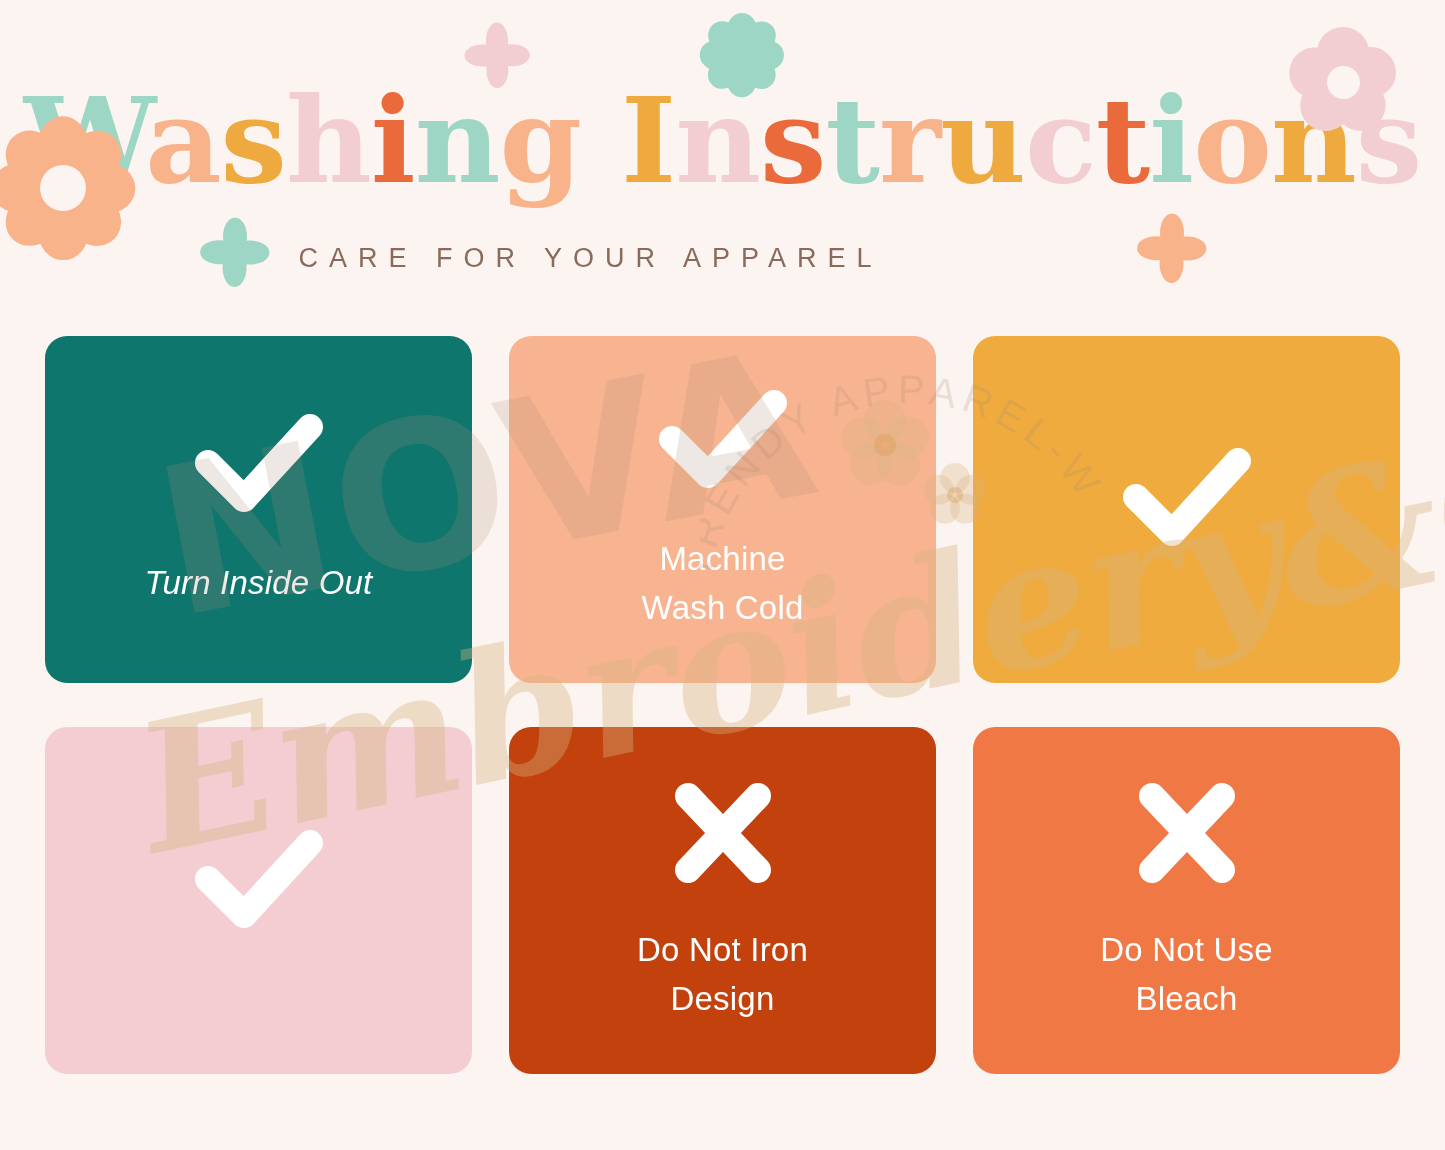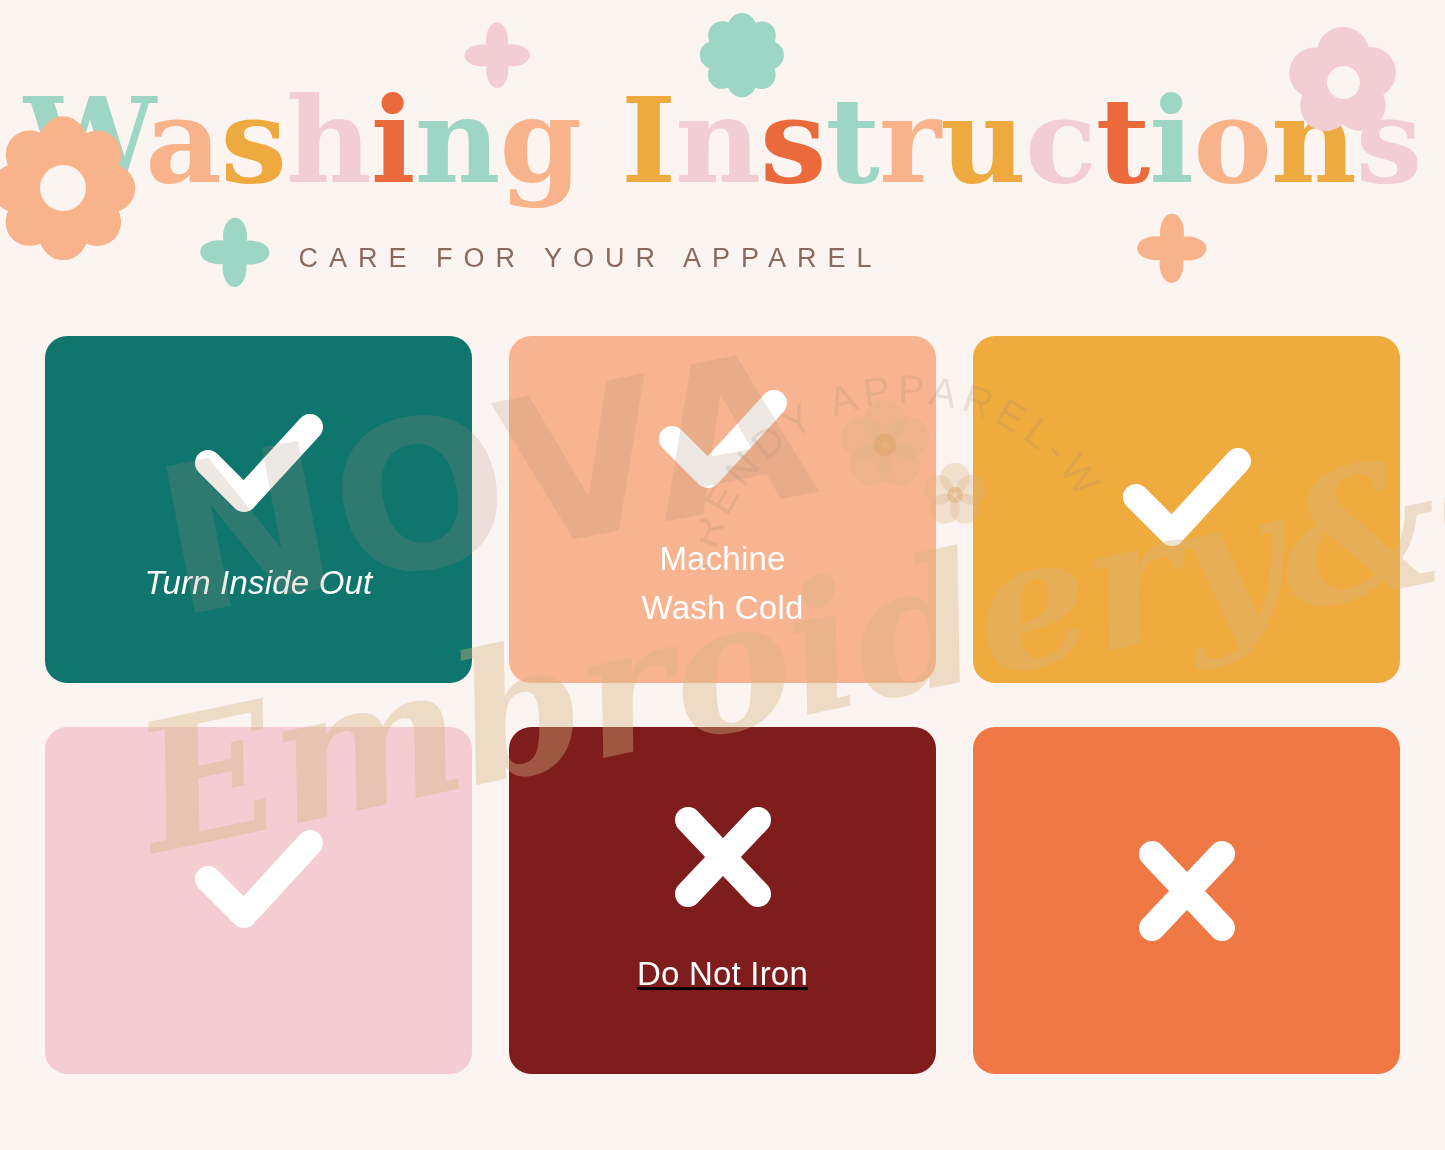--- a/index.html
+++ b/index.html
@@ -267,34 +267,35 @@
         </span>
       </div>
       <div class="card" style="background: rgb(243, 205, 209);">
         <span>
           <svg class="card-icon" viewBox="0 0 130 110">
             <path d="M14 52 L50 88 L116 16" fill="none" stroke="#ffffff" stroke-width="26" stroke-linecap="round" stroke-linejoin="round"></path>
           </svg>
         </span>
         <div class="card-label"></div>
       </div>
-      <div class="card" style="background: #7f1d1d; text-decoration: underline;">
+      <div class="card" style="background: #c2410c;">
         <span>
           <svg class="card-icon" viewBox="0 0 130 110">
             <path d="M30 18 L100 92 M100 18 L30 92" fill="none" stroke="#ffffff" stroke-width="26" stroke-linecap="round"></path>
           </svg>
         </span>
-        <div class="card-label"><span>Do Not Iron</span></div>
+        <div class="card-label"><span>Do Not Iron</span><span class="l2">Design</span></div>
       </div>
       <div class="card" style="background: rgb(240, 120, 69);">
         <span>
           <svg class="card-icon" viewBox="0 0 130 110">
             <path d="M30 18 L100 92 M100 18 L30 92" fill="none" stroke="#ffffff" stroke-width="26" stroke-linecap="round"></path>
           </svg>
         </span>
+        <div class="card-label"><span>Do Not Use</span><span class="l2">Bleach</span></div>
       </div>
     </div>
 
   <div class="watermark">
     <div class="wm-flower" style="left:840px; top:400px; width:90px; height:90px;">
       <span class="pet" style="width:42px;height:42px;margin:-21px 0 0 -21px;transform:translate(0,-24px)"></span>
       <span class="pet" style="width:42px;height:42px;margin:-21px 0 0 -21px;transform:rotate(72deg) translate(0,-24px)"></span>
       <span class="pet" style="width:42px;height:42px;margin:-21px 0 0 -21px;transform:rotate(144deg) translate(0,-24px)"></span>
       <span class="pet" style="width:42px;height:42px;margin:-21px 0 0 -21px;transform:rotate(216deg) translate(0,-24px)"></span>
       <span class="pet" style="width:42px;height:42px;margin:-21px 0 0 -21px;transform:rotate(288deg) translate(0,-24px)"></span>

